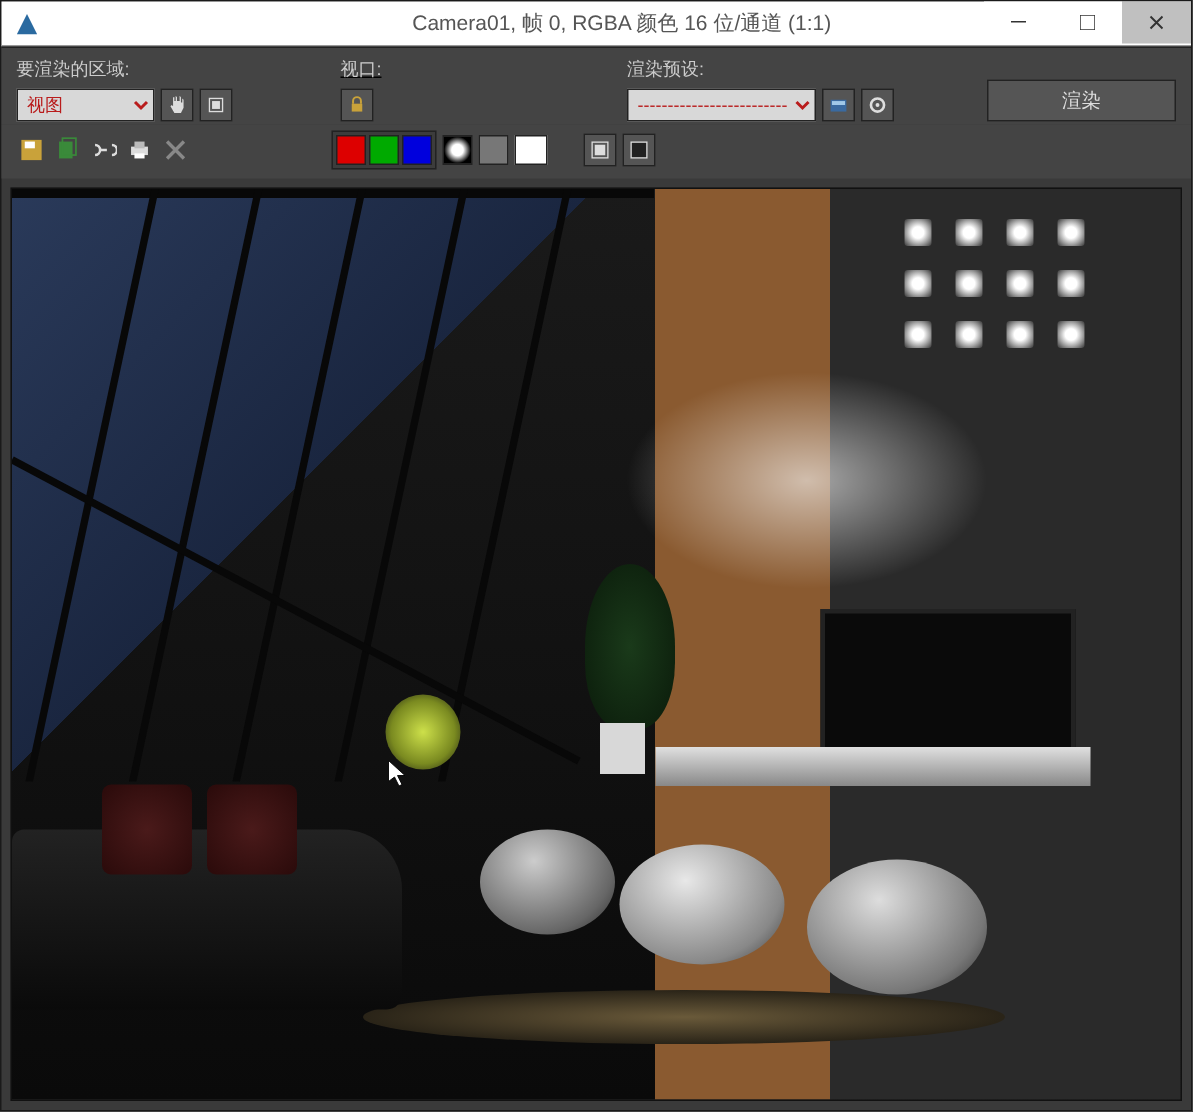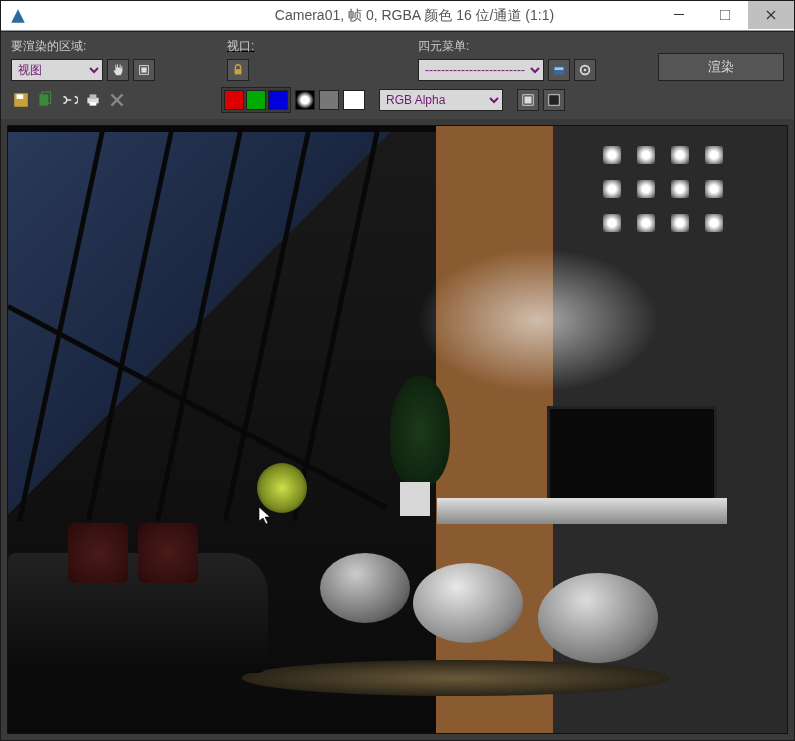--- a/index.html
+++ b/index.html
@@ -32,21 +32,21 @@
   .win-btn-close { background:#c0c0c0; }
   .win-btn svg { width:10px; height:10px; }
   
   .toolbar-area { background:#444; padding:6px 10px 2px 10px; border-top:1px solid #222; display:flex; flex-direction:column; gap:4px;}
   .row { display:flex; align-items:flex-end; gap:24px; }
   .group { display:flex; flex-direction:column; gap:2px; }
   .group-label { color:#ccc; font-size:12px; margin-bottom:2px;}
   .hgroup { display:flex; align-items:center; gap:4px; }
   .select-like, select {
     background:#d8d8d8; border:1px solid #222; height:22px; font-size:12px;
-    padding:0 2px; color:#701a75;
+    padding:0 2px; color:#b91c1c;
   }
   .sel-region { width:92px; }
   .sel-viewport { width:130px; }
   .sel-preset { width:126px; }
   .sel-channel { width:124px; }
   .sel-quality { width:130px; }
   .btn {
     height:22px; min-width:22px; background:#555; border:1px solid #222;
     display:flex; align-items:center; justify-content:center; color:#ddd;
   }
@@ -171,21 +171,21 @@
           <div class="btn">
             <svg viewBox="0 0 16 16">
                 <rect x="4" y="7" width="8" height="6" fill="#c9a23a"></rect>
                 <path d="M5 7V5a3 3 0 016 0v2" fill="none" stroke="#c9a23a" stroke-width="1.5"></path>
               </svg>
           </div>
         </div>
       </div>
 
       <div class="group" style="width:200px;">
-        <div class="group-label">四元菜单:</div>
+        <div class="group-label">渲染预设:</div>
         <div class="hgroup">
           <select class="sel-preset">
             <option>-------------------------</option>
           </select>
           <div class="btn">
             <svg viewBox="0 0 16 16">
                 <rect x="2" y="4" width="12" height="9" fill="#3a6aa0"></rect>
                 <rect x="3" y="5" width="10" height="3" fill="#a0c8e8"></rect>
               </svg>
           </div>
@@ -242,23 +242,20 @@
     <div class="group-box">
       <div class="channel-swatch ch-red"></div>
       <div class="channel-swatch ch-green"></div>
       <div class="channel-swatch ch-blue"></div>
     </div>
     <div class="ch-alpha"></div>
     <div class="ch-grey"></div>
     <div class="channel-swatch ch-white"></div>
 
     <div style="width:6px;"></div>
-    <select class="sel-channel">
-      <option>RGB Alpha</option>
-    </select>
 
     <div style="width:6px;"></div>
     <div class="btn">
       <svg viewBox="0 0 16 16">
           <rect x="2" y="2" width="12" height="12" fill="none" stroke="#ddd"></rect>
           <rect x="4" y="4" width="8" height="8" fill="#ddd"></rect>
         </svg>
     </div>
     <div class="btn">
       <svg viewBox="0 0 16 16">

